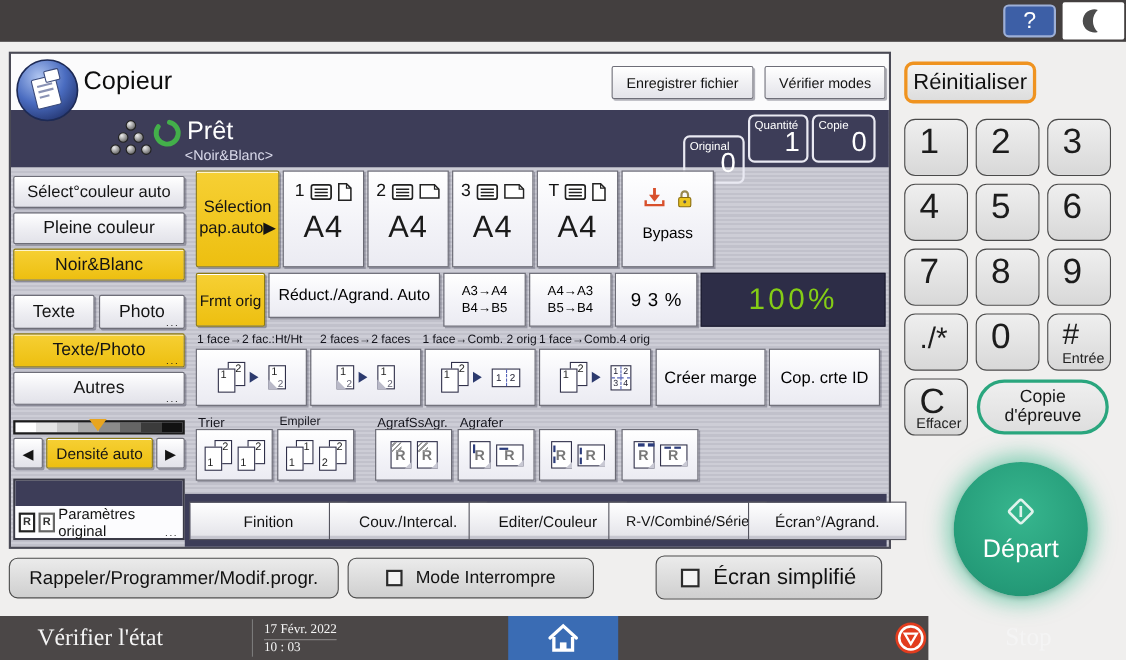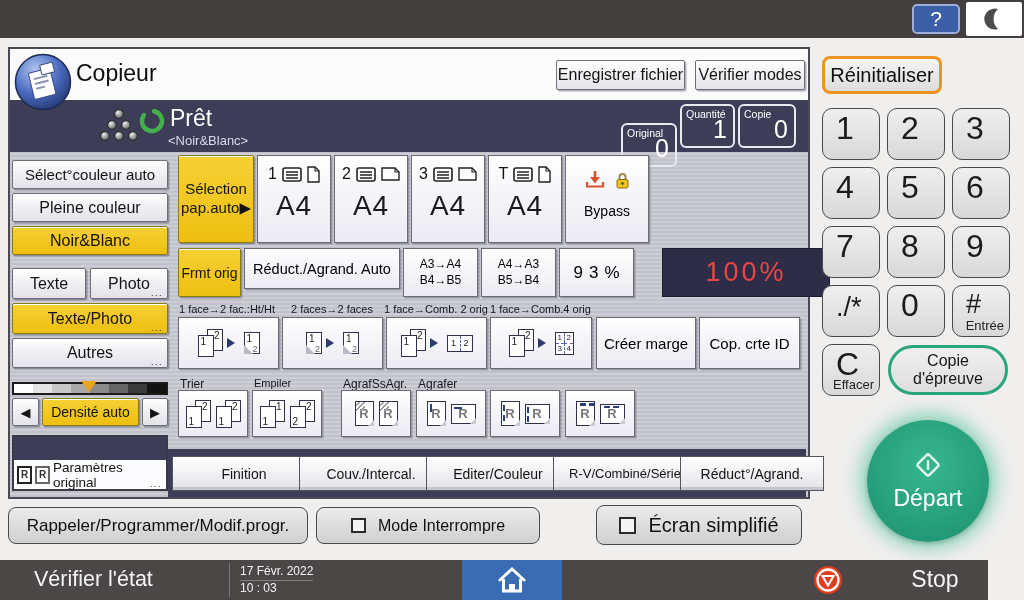--- a/index.html
+++ b/index.html
@@ -16,37 +16,37 @@
 
   
   .panel { position:absolute; left:8px; top:47px; width:802px; height:452px; border:2px solid #4a4a55;
            background:repeating-linear-gradient(180deg,#cdcdd6 0 2px,#c1c1cb 2px 4px); }
   .panel-header { position:absolute; left:0; top:0; width:798px; height:51px; background:#fbfbfc; }
   .app-title { position:absolute; left:66px; top:11px; font-size:23px; color:#0d0d0d; }
   .app-icon { position:absolute; left:4px; top:4px; width:58px; height:58px; z-index:6; }
 
   .hdr-btn { background:linear-gradient(180deg,#ffffff,#e3e3e9); border:1px solid #6e6e78; border-radius:2px;
              box-shadow:1.5px 1.5px 0 rgba(40,40,60,.35), inset 0 1px 0 #fff; display:flex; align-items:center; justify-content:center;
-             font-size:16px; color:#141414; cursor:pointer; }
+             font-size:13px; color:#141414; cursor:pointer; }
 
   .status-bar { position:absolute; left:0; top:51px; width:798px; height:52px; background:#3d3d58; }
   .state-txt { position:absolute; left:160px; top:5px; font-size:23px; color:#ffffff; }
   .mode-txt { position:absolute; left:158px; top:33px; font-size:13px; color:#d9d9ea; }
   .cbox { position:absolute; top:4px; height:44px; border:2px solid #e9e9f2; border-radius:6px; color:#fff; }
   .cbox .cl { position:absolute; left:4px; top:2px; font-size:10.5px; }
   .cbox .cv { position:absolute; right:6px; bottom:2px; font-size:25px; }
 
   
   .btn { position:absolute; background:linear-gradient(180deg,#ffffff,#ececf1 60%,#e2e2e9); border:1px solid #6e6e78; border-radius:2px;
          box-shadow:1.5px 1.5px 0 rgba(40,40,60,.35), inset 0 1px 0 #fff;
          display:flex; align-items:center; justify-content:center; font-size:15px; color:#141414; cursor:pointer; }
   .sel { background:linear-gradient(180deg,#f6d034,#edbf10); border-color:#8c7a14; }
   .cell { position:absolute; background:linear-gradient(180deg,#ffffff,#f3f3f8 55%,#ebebf2); border:1px solid #6a6a74;
           box-shadow:1.5px 1.5px 0 rgba(40,40,60,.3); cursor:pointer; }
-  .lcd { position:absolute; background:#2d2d47; border:1px solid #1c1c30; color:#ef4444; display:flex; align-items:center; justify-content:center;margin-left:25px; }
+  .lcd { position:absolute; background:#2d2d47; border:1px solid #1c1c30; color:#84cc16; display:flex; align-items:center; justify-content:center; }
   .more { position:absolute; right:4px; bottom:0px; font-size:9px; letter-spacing:1.5px; color:#1a1a1a; }
   .lbl { position:absolute; font-size:11px; color:#15151d; white-space:nowrap; }
 
   
   .tray { display:flex; flex-direction:column; align-items:center; }
   .tray-top { display:flex; align-items:center; gap:5px; margin-top:8px; height:20px; }
   .tray-num { font-size:16px; color:#111; }
   .tray-size { font-size:28px; color:#1a1a1a; letter-spacing:1px; margin-top:6px; }
 
   
@@ -104,21 +104,21 @@
   .hx { position:absolute; left:0; top:0; width:9px; height:9px;
         background:repeating-linear-gradient(135deg, transparent 0 2px, #999 2px 3.5px); }
   .fin { display:flex; align-items:center; justify-content:center; gap:5px; }
 
   
   .foot-btn { position:absolute; background:linear-gradient(180deg,#ebebeb,#cfcfcf); border:1.5px solid #4a4a4a; border-radius:8px;
               display:flex; align-items:center; justify-content:center; color:#111; cursor:pointer; }
   .chk { display:inline-block; width:15px; height:15px; border:2px solid #2b2b2b; background:#f4f4f4; margin-right:12px; flex:none; }
 
   
-  .botbar { position:absolute; left:0; top:560px; width:988px; height:40px; background:#4b4747; color:#f4f4f4; }
+  .botbar { position:absolute; left:0; top:560px; width:844px; height:40px; background:#4b4747; color:#f4f4f4;font-family:Liberation Serif, serif; }
   .home-btn { position:absolute; left:462px; top:0; width:100px; height:40px; background:#3a6cb4;
               display:flex; align-items:center; justify-content:center; cursor:pointer; }
 
   
   .reset-btn { position:absolute; left:822px; top:56px; width:120px; height:38px; border:3px solid #ef9320; border-radius:8px;
                background:linear-gradient(180deg,#f4f4f4,#dddddd); font-size:20px; color:#101010;
                display:flex; align-items:center; justify-content:center; cursor:pointer; }
   .key { position:absolute; width:58px; height:52px; background:linear-gradient(180deg,#efefef,#d8d8d8); border:1px solid #4a4a4a;
          border-radius:10px; font-size:32px; color:#1c1c1c; padding:1px 0 0 13px; cursor:pointer; }
   .key .sub { position:absolute; right:5px; bottom:3px; font-size:13px; color:#222; }
@@ -495,21 +495,21 @@
         <i class="de"></i>
         <span>R</span>
       </span>
   </div>
 
   <div class="tabstrip"></div>
   <div class="tab" style="left:162px;">Finition</div>
   <div class="tab" style="left:289px;">Couv./Intercal.</div>
   <div class="tab" style="left:416px;">Editer/Couleur</div>
   <div class="tab" style="left:543px;font-size:13px;">R-V/Combiné/Série</div>
-  <div class="tab" style="left:670px;">Réduct°/Agrand.</div>
+  <div class="tab" style="left:670px;">Écran°/Agrand.</div>
 </div>
 
 <div class="foot-btn" style="left:8px;top:507px;width:300px;height:37px;font-size:17px;">Rappeler/Programmer/Modif.progr.</div>
 <div class="foot-btn" style="left:316px;top:507px;width:224px;height:37px;font-size:16px;">
   <span class="chk"></span>
   <span>Mode Interrompre</span>
 </div>
 <div class="foot-btn" style="left:596px;top:505px;width:206px;height:40px;font-size:20px;">
   <span class="chk" style="width:17px;height:17px;"></span>
   <span>Écran simplifié</span>

